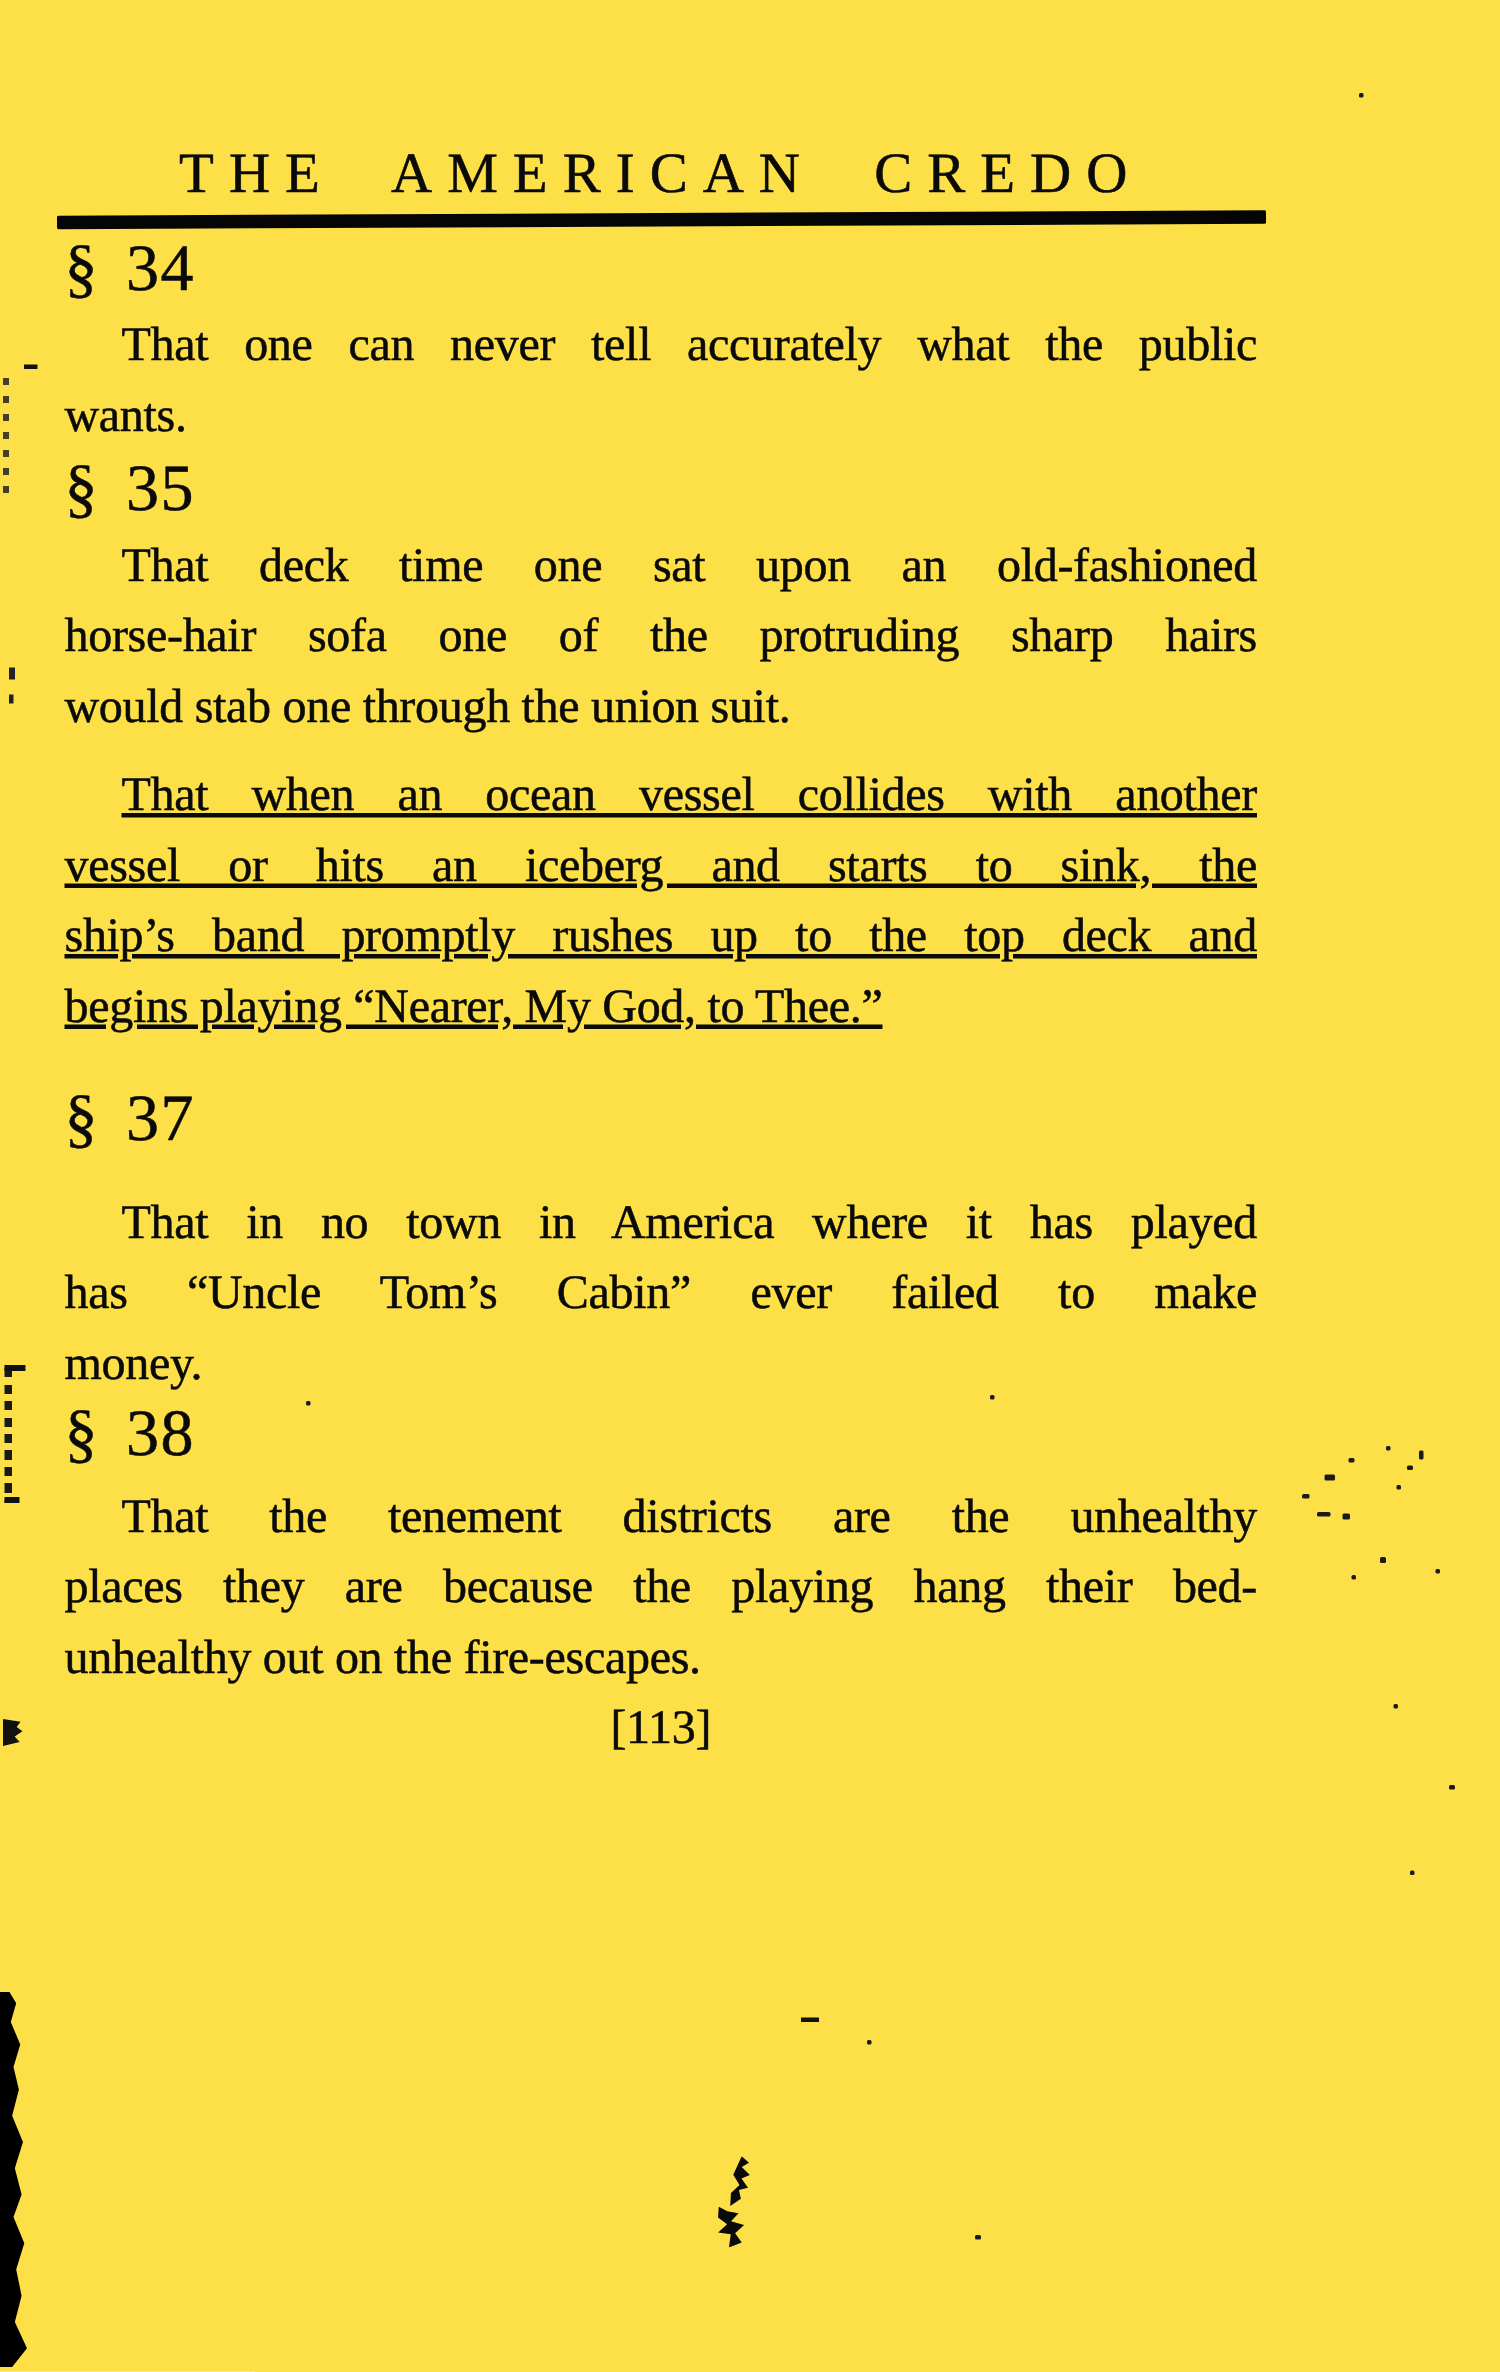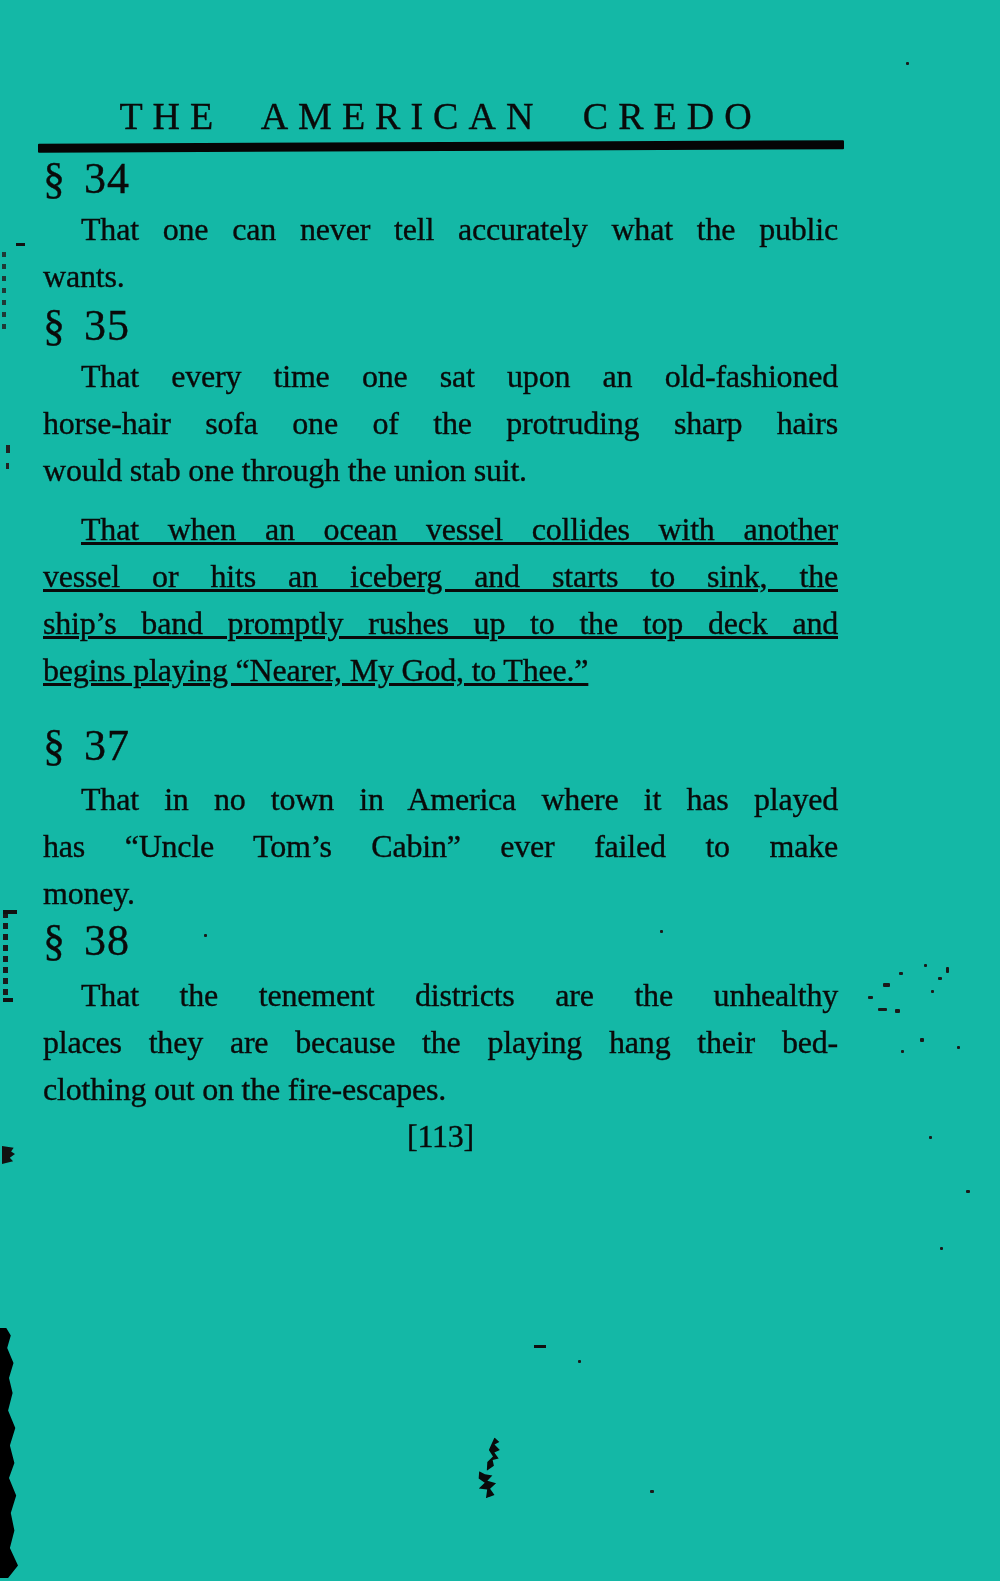--- a/index.html
+++ b/index.html
@@ -4,21 +4,21 @@
 <style>
   html, body { margin: 0; padding: 0; }
   body {
     width: 1000px; height: 1581px;
     background: #ffffff;
     font-family: "Liberation Serif", "DejaVu Serif", serif;
   }
   .page {
     position: relative;
     width: 1000px; height: 1581px;
-    background: #14b8a6;
+    background: #fde047;
     color: #0a0a0a;
     overflow: hidden;
     -webkit-text-stroke: 0.35px #0a0a0a;
   }
   .text-col {
     position: relative;
     width: 795px;
     margin-left: 43px;
   }
   
@@ -56,21 +56,21 @@
     font-size: 44px;
     text-align: left;
     letter-spacing: 1px;
     word-spacing: 6px;
   }
   .mt4  { margin-top: 4px; }
   .mt2  { margin-top: 2px; }
   .mt8  { margin-top: 8px; }
   .mt12 { margin-top: 12px; text-decoration: underline; }
   .mt16 { margin-top: 16px; }
-  .mt22 { margin-top: 7px; }
+  .mt22 { margin-top: 22px; }
   .mt28 { margin-top: 28px; }
   .mt40 { margin-top: 40px; }
   .page-number {
     line-height: 47px;
     font-size: 32px;
     text-align: center;
   }
   
   .artifact { position: absolute; pointer-events: none; }
   .edge-marks-top {
@@ -129,21 +129,21 @@
 
 
       <div class="sec-head mt4">§ 34</div>
       <div class="para mt4">
         <div class="ln indent">That one can never tell accurately what the public</div>
         <div class="ln last">wants.</div>
       </div>
 
       <div class="sec-head mt2">§ 35</div>
       <div class="para mt4">
-        <div class="ln indent">That every time one sat upon an old-fashioned</div>
+        <div class="ln indent">That deck time one sat upon an old-fashioned</div>
         <div class="ln">horse-hair sofa one of the protruding sharp hairs</div>
         <div class="ln last">would stab one through the union suit.</div>
       </div>
 
       <div class="para mt12">
         <div class="ln indent">That when an ocean vessel collides with another</div>
         <div class="ln">vessel or hits an iceberg and starts to sink, the</div>
         <div class="ln">ship’s band promptly rushes up to the top deck and</div>
         <div class="ln last">begins playing “Nearer, My God, to Thee.”</div>
       </div>
@@ -152,21 +152,21 @@
       <div class="para mt22">
         <div class="ln indent">That in no town in America where it has played</div>
         <div class="ln">has “Uncle Tom’s Cabin” ever failed to make</div>
         <div class="ln last">money.</div>
       </div>
 
       <div class="sec-head">§ 38</div>
       <div class="para mt8">
         <div class="ln indent">That the tenement districts are the unhealthy</div>
         <div class="ln">places they are because the playing hang their bed-</div>
-        <div class="ln last">clothing out on the fire-escapes.</div>
+        <div class="ln last">unhealthy out on the fire-escapes.</div>
       </div>
 
       <div class="page-number">[113]</div>
     </div>
   </div>
 
   <div class="artifact edge-marks-top"></div>
   <div class="artifact edge-dot-a"></div>
   <div class="artifact edge-dot-b"></div>
   <div class="artifact edge-dot-c"></div>

